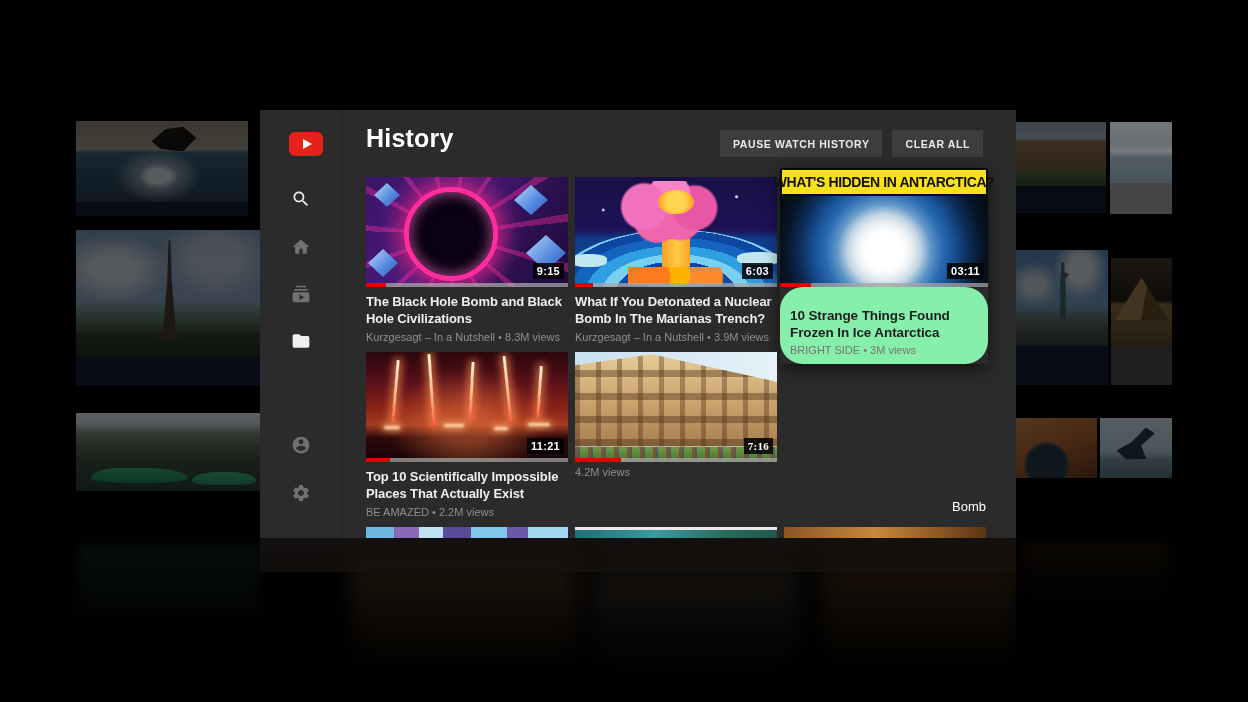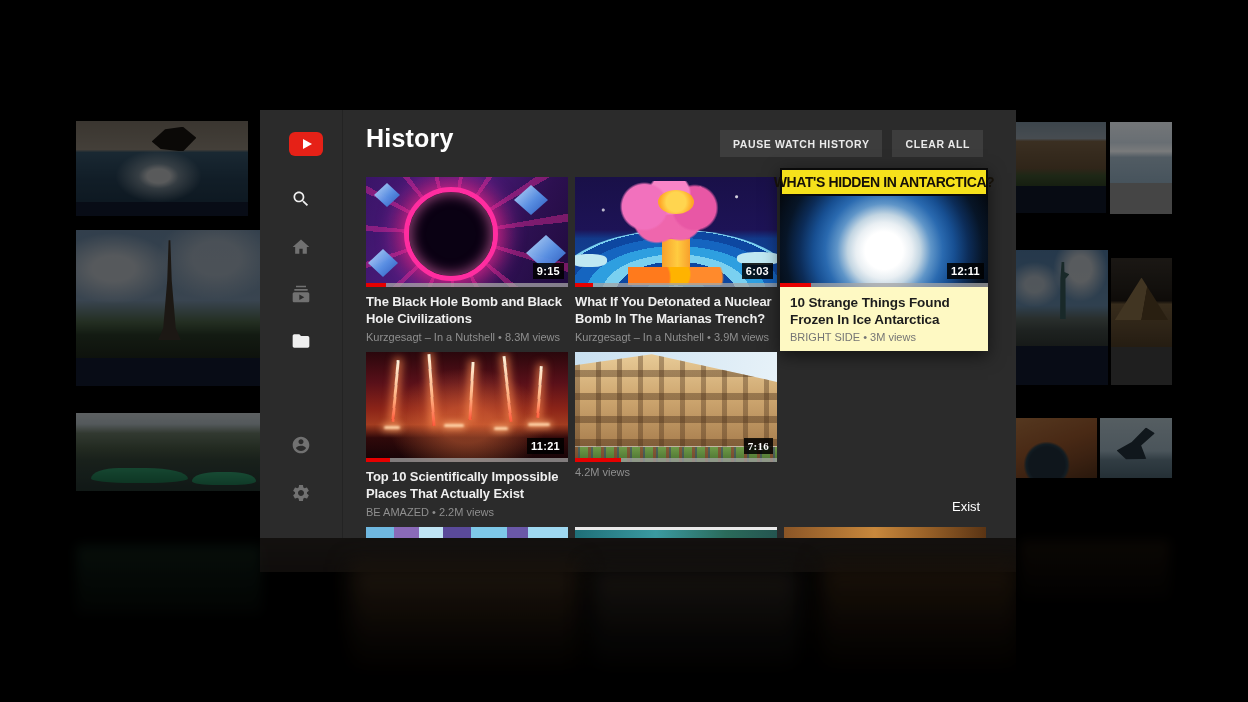--- a/index.html
+++ b/index.html
@@ -93,21 +93,21 @@
   .ctitle { margin-top:7px; height:33px; overflow:hidden; color:#efefef; font-size:13px; font-weight:bold;
             line-height:16.5px; letter-spacing:-.1px; }
   .cmeta { margin-top:4px; color:#8f8f8f; font-size:11px; white-space:nowrap; overflow:hidden; }
 
   
   .card-focused { position:absolute; left:520px; top:58px; width:208px; box-shadow:0 5px 16px rgba(0,0,0,.55); }
   .banner { height:28px; background:#0a0a0a; padding:2px; }
   .banner-inner { height:24px; display:flex; align-items:center; justify-content:center;
                   font-size:14px; font-weight:bold; color:#151008; letter-spacing:-.4px; white-space:nowrap; }
   .thumb-f { position:relative; width:208px; height:91px; overflow:hidden; }
-  .finfo { background:#fef9c3; padding:7px 10px 8px; }
+  .finfo { background:#86efac; padding:20px 10px 8px;border-radius:23px; }
   .finfo-title { color:#1d1d1d; font-size:13.5px; font-weight:bold; line-height:17px; letter-spacing:-.1px; }
   .finfo-meta { margin-top:3px; color:#757575; font-size:11px; }
 
   .back-label { position:absolute; left:692px; top:389px; color:#fff; font-size:13px; }
 
   
   .t-blackhole { background:
       repeating-conic-gradient(from 8deg at 42% 52%, rgba(255,45,160,.38) 0deg 4deg, rgba(255,45,160,0) 4deg 24deg),
       radial-gradient(circle at 42% 52%, #0a0113 0 24%, #27073a 27%, rgba(80,20,120,0) 48%),
       linear-gradient(115deg,#3a1468 0%,#4e1c7e 40%,#2c1050 75%,#200b3e 100%); }
@@ -337,21 +337,21 @@
       </div>
       <div class="ctitle">What If You Detonated a Nuclear Bomb In The Marianas Trench?</div>
       <div class="cmeta">Kurzgesagt – In a Nutshell • 3.9M views</div>
     </div>
 
     <div class="card-focused">
       <div class="banner">
         <div class="banner-inner" style="background:#f6e11b;">WHAT'S HIDDEN IN ANTARCTICA?</div>
       </div>
       <div class="thumb-f t-antarctica">
-        <span class="dur">12:11</span>
+        <span class="dur">03:11</span>
         <div class="ptrack">
             <div class="pfill" style="width: 15%;"></div>
           </div>
       </div>
       <div class="finfo">
         <div class="finfo-title">10 Strange Things Found Frozen In Ice Antarctica</div>
         <div class="finfo-meta">BRIGHT SIDE • 3M views</div>
       </div>
     </div>
 
@@ -385,16 +385,16 @@
           </div>
       </div>
       <div class="cmeta">4.2M views</div>
     </div>
 
 
     <div class="thumb t-row3a" style="position:absolute; left:106px; top:417px;"></div>
     <div class="thumb t-row3b" style="position:absolute; left:315px; top:417px;"></div>
     <div class="thumb t-row3c" style="position:absolute; left:524px; top:417px;"></div>
 
-    <div class="back-label">Exist</div>
+    <div class="back-label">Bomb</div>
   </div>
 
 </div>
 
 </body></html>

